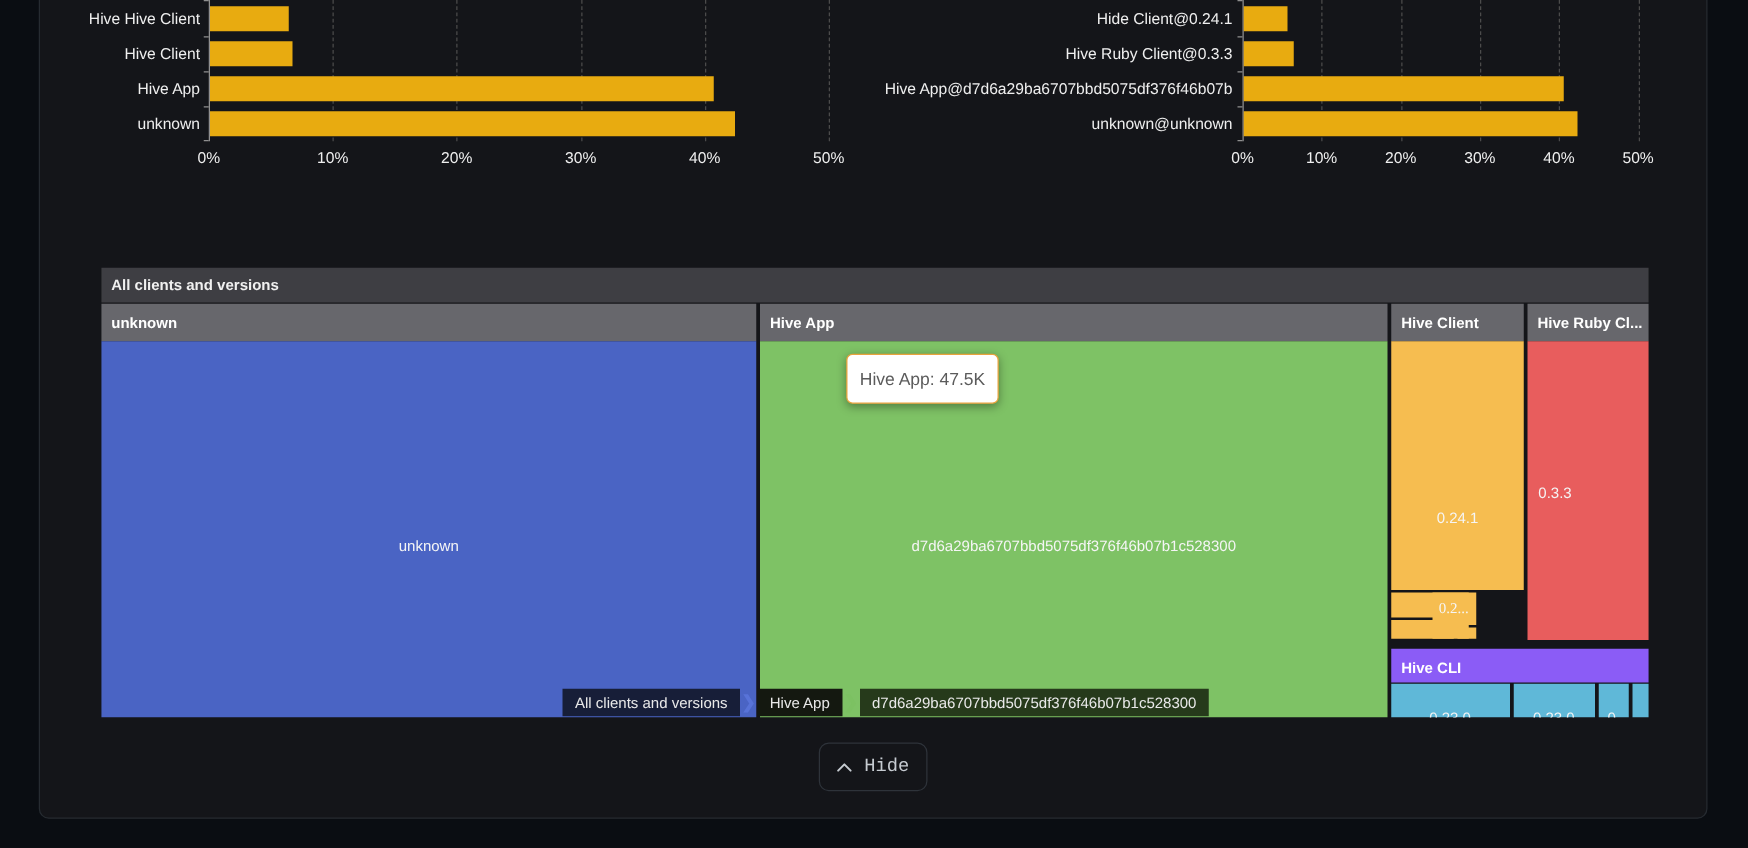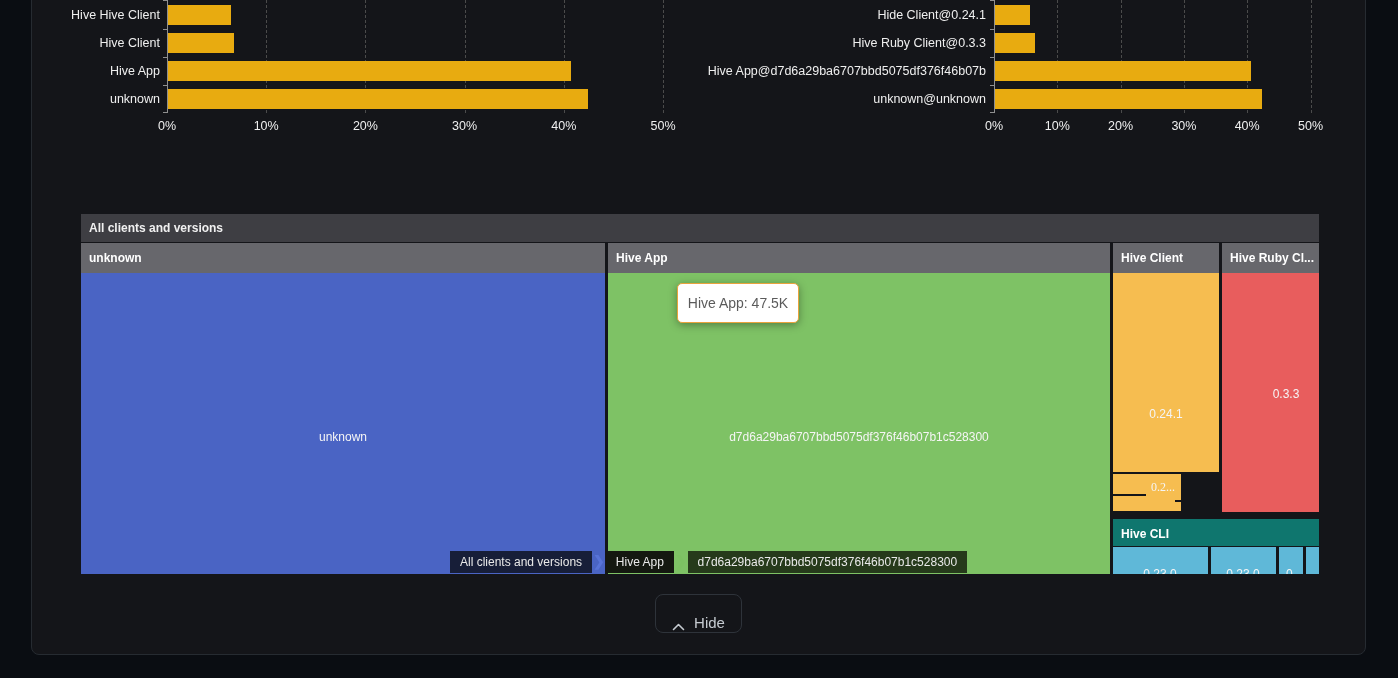--- a/index.html
+++ b/index.html
@@ -81,22 +81,22 @@
   }
   .bc-sep{
     font-size:14px;line-height:21px;font-weight:bold;
     padding:0 1px;
   }
   
   #hide-btn{
     position:absolute;left:655px;top:594px;
     width:87px;height:39px;box-sizing:border-box;
     background:transparent;border:1px solid #2e333a;border-radius:8px;
-    color:#c6cbd1;font-size:15px;font-family:Liberation Sans, sans-serif;
-    display:flex;align-items:flex-end;justify-content:center;gap:9px;
+    color:#c6cbd1;font-size:15px;font-family:Liberation Mono, monospace;
+    display:flex;align-items:center;justify-content:center;gap:9px;
     cursor:pointer;
   }
   #hide-btn svg{display:block;}
 </style>
 </head>
 <body>
 
 <div id="stage">
   <div id="panel"></div>
 
@@ -166,22 +166,22 @@
       <div class="tm-cell" style="left: 1032px; top: 59px; width: 106px; height: 199px; background: rgb(246, 189, 80);"></div>
       <span class="tm-cell-label" style="left: 1085px; top: 159px; margin-top: 41px;">0.24.1</span>
       <div class="tm-cell" style="left: 1032px; top: 260px; width: 62px; height: 20px; background: rgb(246, 189, 80);"></div>
       <div class="tm-cell" style="left: 1032px; top: 282px; width: 62px; height: 15px; background: rgb(246, 189, 80);"></div>
       <div class="tm-cell" style="left: 1065px; top: 260px; width: 35px; height: 26px; background: rgb(246, 189, 80);"></div>
       <span class="tm-cell-label" style="left: 1082px; top: 273px; font-family: Liberation Serif, serif;">0.2...</span>
       <div class="tm-cell" style="left: 1065px; top: 288px; width: 17px; height: 9px; background: rgb(246, 189, 80);"></div>
       <div class="tm-cell" style="left: 1085px; top: 288px; width: 15px; height: 9px; background: rgb(246, 189, 80);"></div>
       <div class="tm-header" style="left: 1141px; top: 29px; width: 97px; height: 30px; background: rgb(103, 103, 108);">Hive Ruby Cl...</div>
       <div class="tm-cell" style="left: 1141px; top: 59px; width: 97px; height: 239px; background: rgb(232, 93, 93);"></div>
-      <span class="tm-cell-label" style="left: 1189px; top: 180px; padding-left: 32px;">0.3.3</span>
-      <div class="tm-header" style="left: 1032px; top: 305px; width: 206px; height: 27px; background: #0f766e;">Hive CLI</div>
+      <span class="tm-cell-label" style="left: 1147px; top: 180px; padding-left: 32px;">0.3.3</span>
+      <div class="tm-header" style="left: 1032px; top: 305px; width: 206px; height: 27px; background: #8b5cf6;">Hive CLI</div>
       <div class="tm-cell" style="left: 1032px; top: 333px; width: 95px; height: 27px; background: rgb(95, 184, 216);"></div>
       <span class="tm-cell-label" style="left: 1079px; top: 360px;">0.23.0</span>
       <div class="tm-cell" style="left: 1130px; top: 333px; width: 65px; height: 27px; background: rgb(95, 184, 216);"></div>
       <span class="tm-cell-label" style="left: 1162px; top: 360px;">0.23.0</span>
       <div class="tm-cell" style="left: 1198px; top: 333px; width: 24px; height: 27px; background: rgb(95, 184, 216);"></div>
       <span class="tm-cell-label" style="left: 1210px; top: 360px;">0.</span>
       <div class="tm-cell" style="left: 1225px; top: 333px; width: 13px; height: 27px; background: rgb(95, 184, 216);"></div>
     </div>
 
   <div id="tooltip">

